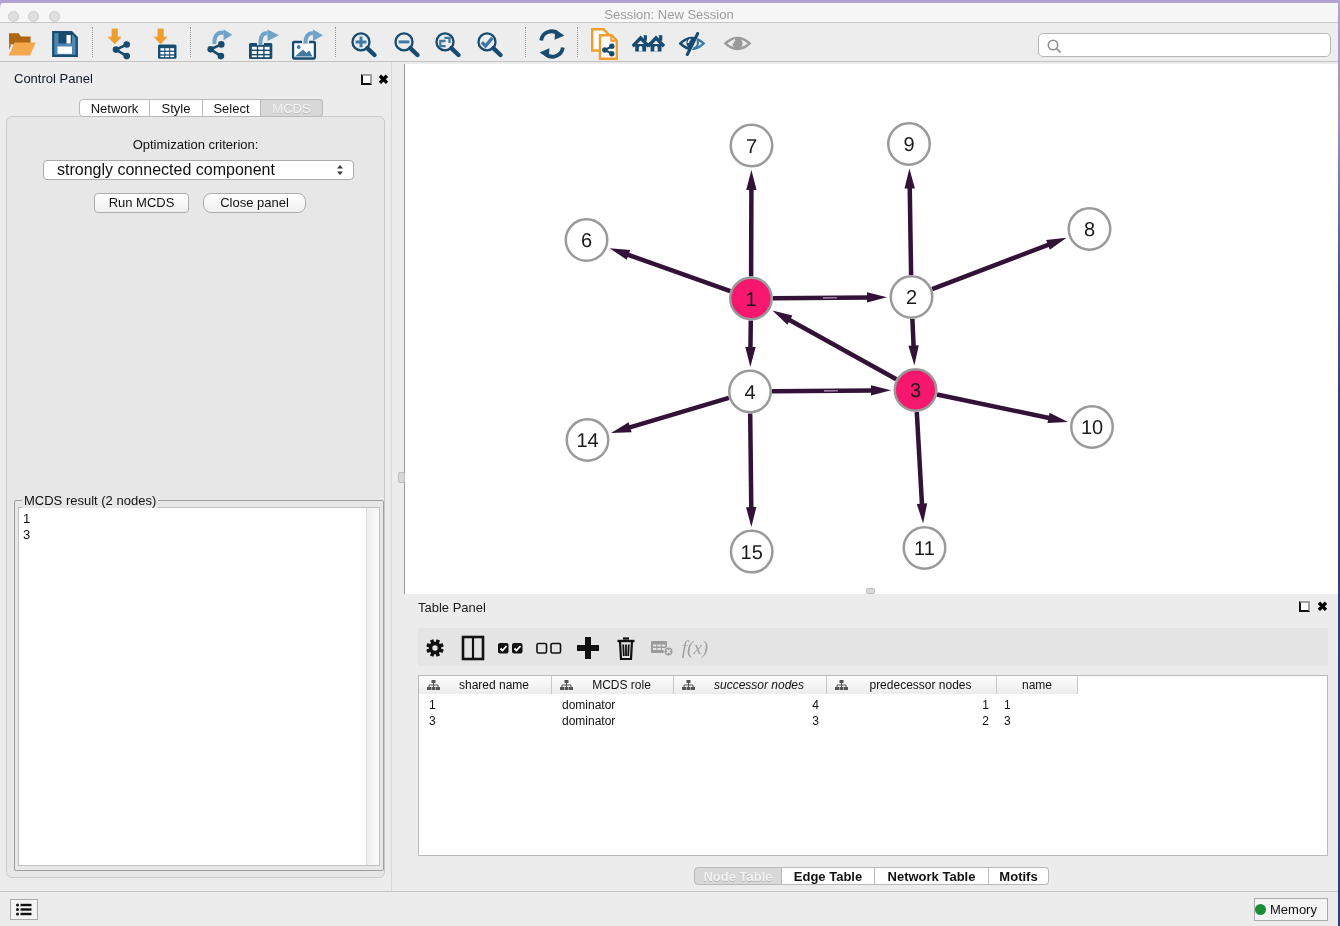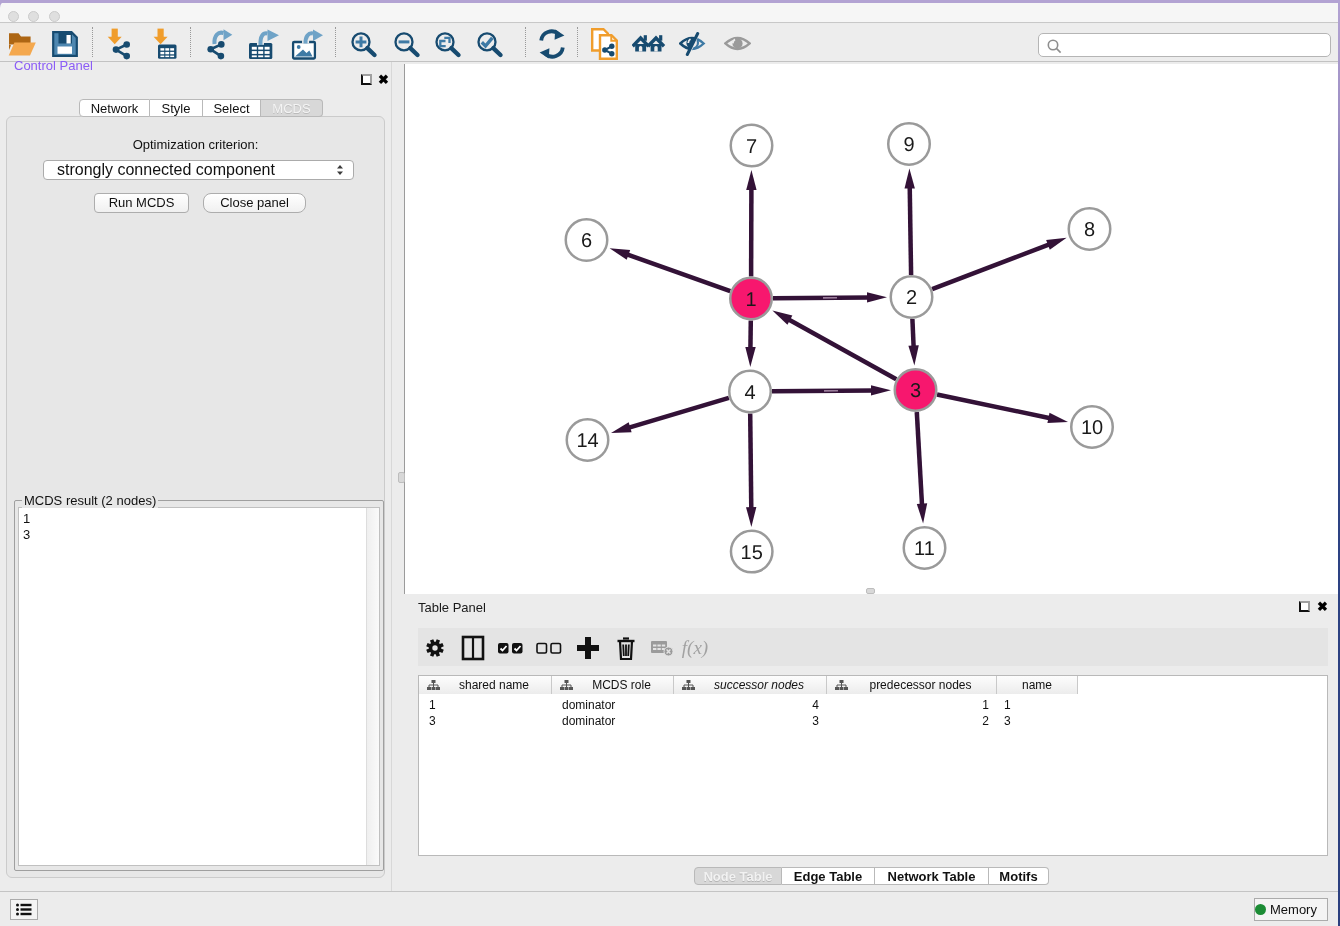--- a/index.html
+++ b/index.html
@@ -17,21 +17,21 @@
 .tl { position:absolute; top:8px; width:11px; height:11px; border-radius:50%; background:#dfdfdf; border:1px solid #cbcbcb; }
 #apptitle { position:absolute; top:4px; left:0; width:100%; text-align:center; font-size:13px; color:#9c9c9c; }
 
 
 #toolbar { left:0; top:24px; width:1338px; height:38px; background:#ededed; border-bottom:1px solid #c2c2c2; }
 .sep { position:absolute; top:3px; height:30px; width:0; border-left:1px dotted #999; }
 .ticon { position:absolute; top:3px; }
 #searchbox { position:absolute; left:1038px; top:9px; width:293px; height:24px; background:#fff; border:1px solid #b5b5b5; border-radius:5px; }
 
 
-#cp-title { left:14px; top:58px; font-size:13px; color:#8b5cf6; }
+#cp-title { left:14px; top:71px; font-size:13px; color:#0f172a; }
 .float-ico { width:11px; height:11px; border:2px solid #111; border-top-color:#a0a0a0; border-right-color:#a0a0a0; background:#fff; }
 .x-ico { font-size:13px; font-weight:bold; color:#000; line-height:11px; }
 #cp-tabs { left:79px; top:99px; height:18px; }
 .tab { position:absolute; top:0; height:18px; background:#fff; border:1px solid #b9b9b9; font-size:13px; text-align:center; line-height:17px; color:#111; }
 #tab-net { left:0; width:71px; border-radius:4px 0 0 4px; }
 #tab-style { left:71px; width:53px; border-left:none; }
 #tab-select { left:124px; width:58px; border-left:none; }
 #tab-mcds { left:182px; width:62px; border-left:none; border-radius:0 4px 4px 0; background:#d8d8d8; color:#f4f4f4; text-shadow:0 1px 0 #bbb; }
 #cp-pane { left:6px; top:116px; width:379px; height:762px; background:#e7e7e7; border:1px solid #cbcbcb; border-radius:6px; }
 #opt-label { left:0; top:137px; width:391px; text-align:center; font-size:13px; color:#111; }
@@ -67,20 +67,21 @@
 #statusbar { left:0; top:891px; width:1338px; height:35px; background:#ececec; border-top:1px solid #c4c4c4; }
 #list-btn { position:absolute; left:10px; top:7px; width:28px; height:21px; background:#f4f4f4; border:1px solid #ababab; }
 #mem-btn { position:absolute; left:1254px; top:6px; width:74px; height:23px; background:#f4f4f4; border:1px solid #ababab; font-size:13px; color:#111; text-align:left; line-height:22px; }
 </style>
 </head>
 <body>
 <div class="abs" id="titlebar">
   <div class="tl" style="left:8px;"></div>
   <div class="tl" style="left:28px;"></div>
   <div class="tl" style="left:49px;"></div>
+  <div id="apptitle">Session: New Session</div>
 </div>
 <div class="abs" id="purpletop"></div>
 <div class="abs" id="purpleright"></div>
 <svg class="corner" style="left:0;top:0;" width="8" height="8">
     <path d="M0 8 A 8 8 0 0 1 8 0 L0 0 Z" fill="#b3a3d3"></path>
   </svg>
 <svg class="corner" style="right:0;top:0;" width="8" height="8">
     <path d="M0 0 A 8 8 0 0 1 8 8 L8 0 Z" fill="#b3a3d3"></path>
   </svg>
 <svg class="corner" style="left:0;bottom:0;" width="7" height="7">

